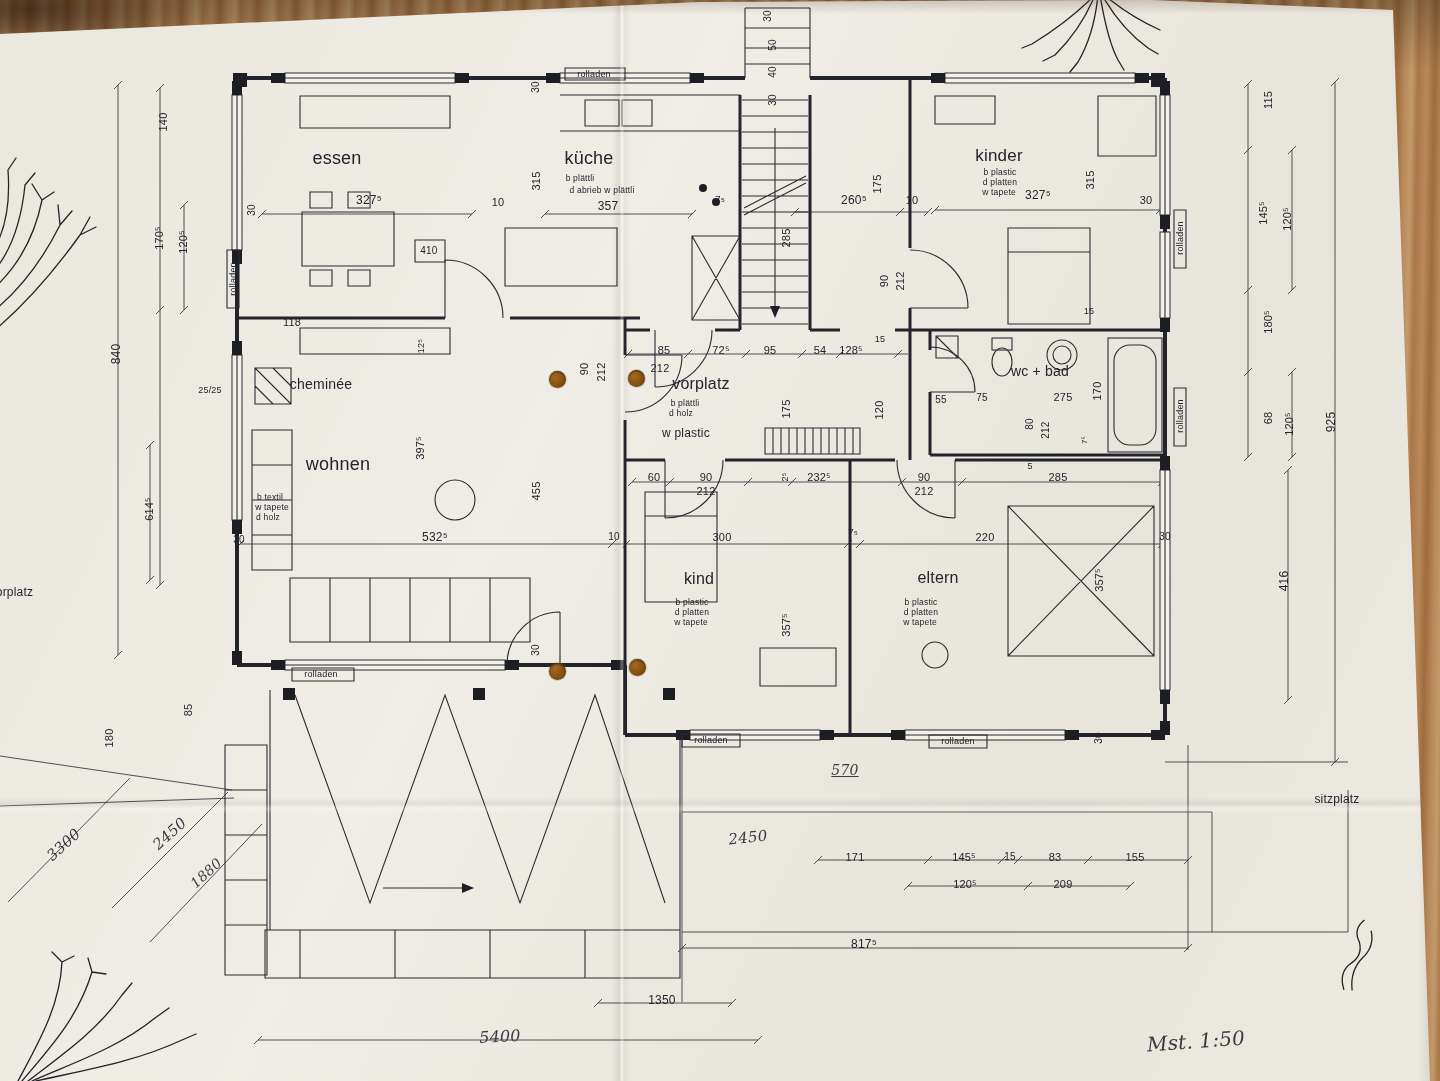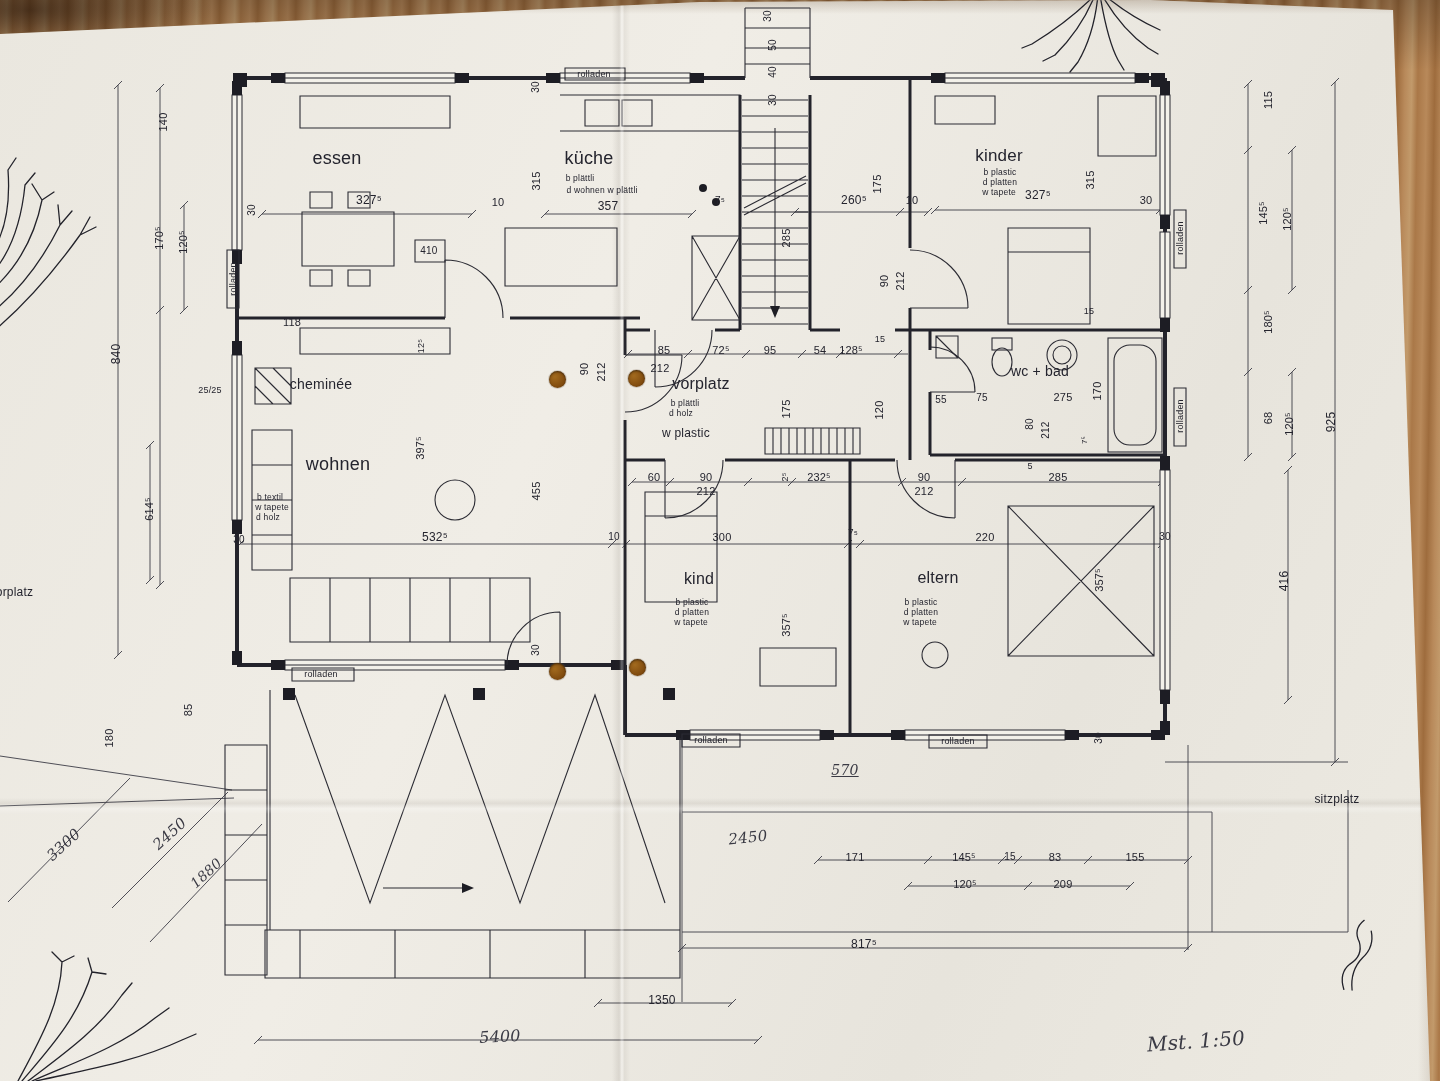--- a/index.html
+++ b/index.html
@@ -246,21 +246,21 @@
         <span class="lb" style="left: 701px; top: 384px; font-size: 16px; transform: translate(-50%, -50%) rotate(0deg);">vorplatz</span>
         <span class="lb" style="left: 1040px; top: 371px; font-size: 14px; transform: translate(-50%, -50%) rotate(0deg);">wc + bad</span>
         <span class="lb" style="left: 699px; top: 579px; font-size: 16px; transform: translate(-50%, -50%) rotate(0deg); text-align: right;">kind</span>
         <span class="lb" style="left: 938px; top: 578px; font-size: 16px; transform: translate(-50%, -50%) rotate(0deg);">eltern</span>
         <span class="lb" style="left: 318px; top: 384px; font-size: 14px; transform: translate(-50%, -50%) rotate(0deg); padding-left: 6px;">cheminée</span>
         <span class="lb" style="left: 210px; top: 390px; font-size: 9px; transform: translate(-50%, -50%) rotate(0deg);">25/25</span>
         <span class="lb" style="left: 1337px; top: 799px; font-size: 12px; transform: translate(-50%, -50%) rotate(0deg);">sitzplatz</span>
         <span class="lb" style="left: 2px; top: 592px; font-size: 12px; transform: translate(-50%, -50%) rotate(0deg);">sitzvorplatz</span>
         <span class="lb hand" style="left: 1196px; top: 1041px; font-size: 20px; transform: translate(-50%, -50%) rotate(-4deg);">Mst. 1:50</span>
         <span class="lb" style="left: 580px; top: 178px; font-size: 8.5px; transform: translate(-50%, -50%) rotate(0deg);">b plättli</span>
-        <span class="lb" style="left: 602px; top: 190px; font-size: 8.5px; transform: translate(-50%, -50%) rotate(0deg);">d wohnen  w plättli</span>
+        <span class="lb" style="left: 602px; top: 190px; font-size: 8.5px; transform: translate(-50%, -50%) rotate(0deg);">d abrieb  w plättli</span>
         <span class="lb" style="left: 1000px; top: 172px; font-size: 8.5px; transform: translate(-50%, -50%) rotate(0deg);">b plastic</span>
         <span class="lb" style="left: 1000px; top: 182px; font-size: 8.5px; transform: translate(-50%, -50%) rotate(0deg);">d platten</span>
         <span class="lb" style="left: 999px; top: 192px; font-size: 8.5px; transform: translate(-50%, -50%) rotate(0deg);">w tapete</span>
         <span class="lb" style="left: 685px; top: 403px; font-size: 8.5px; transform: translate(-50%, -50%) rotate(0deg);">b plättli</span>
         <span class="lb" style="left: 681px; top: 413px; font-size: 8.5px; transform: translate(-50%, -50%) rotate(0deg);">d holz</span>
         <span class="lb" style="left: 686px; top: 433px; font-size: 12px; transform: translate(-50%, -50%) rotate(0deg);">w plastic</span>
         <span class="lb" style="left: 270px; top: 497px; font-size: 8.5px; transform: translate(-50%, -50%) rotate(0deg);">b textil</span>
         <span class="lb" style="left: 272px; top: 507px; font-size: 8.5px; transform: translate(-50%, -50%) rotate(0deg);">w tapete</span>
         <span class="lb" style="left: 268px; top: 517px; font-size: 8.5px; transform: translate(-50%, -50%) rotate(0deg);">d holz</span>
         <span class="lb" style="left: 692px; top: 602px; font-size: 8.5px; transform: translate(-50%, -50%) rotate(0deg);">b plastic</span>

